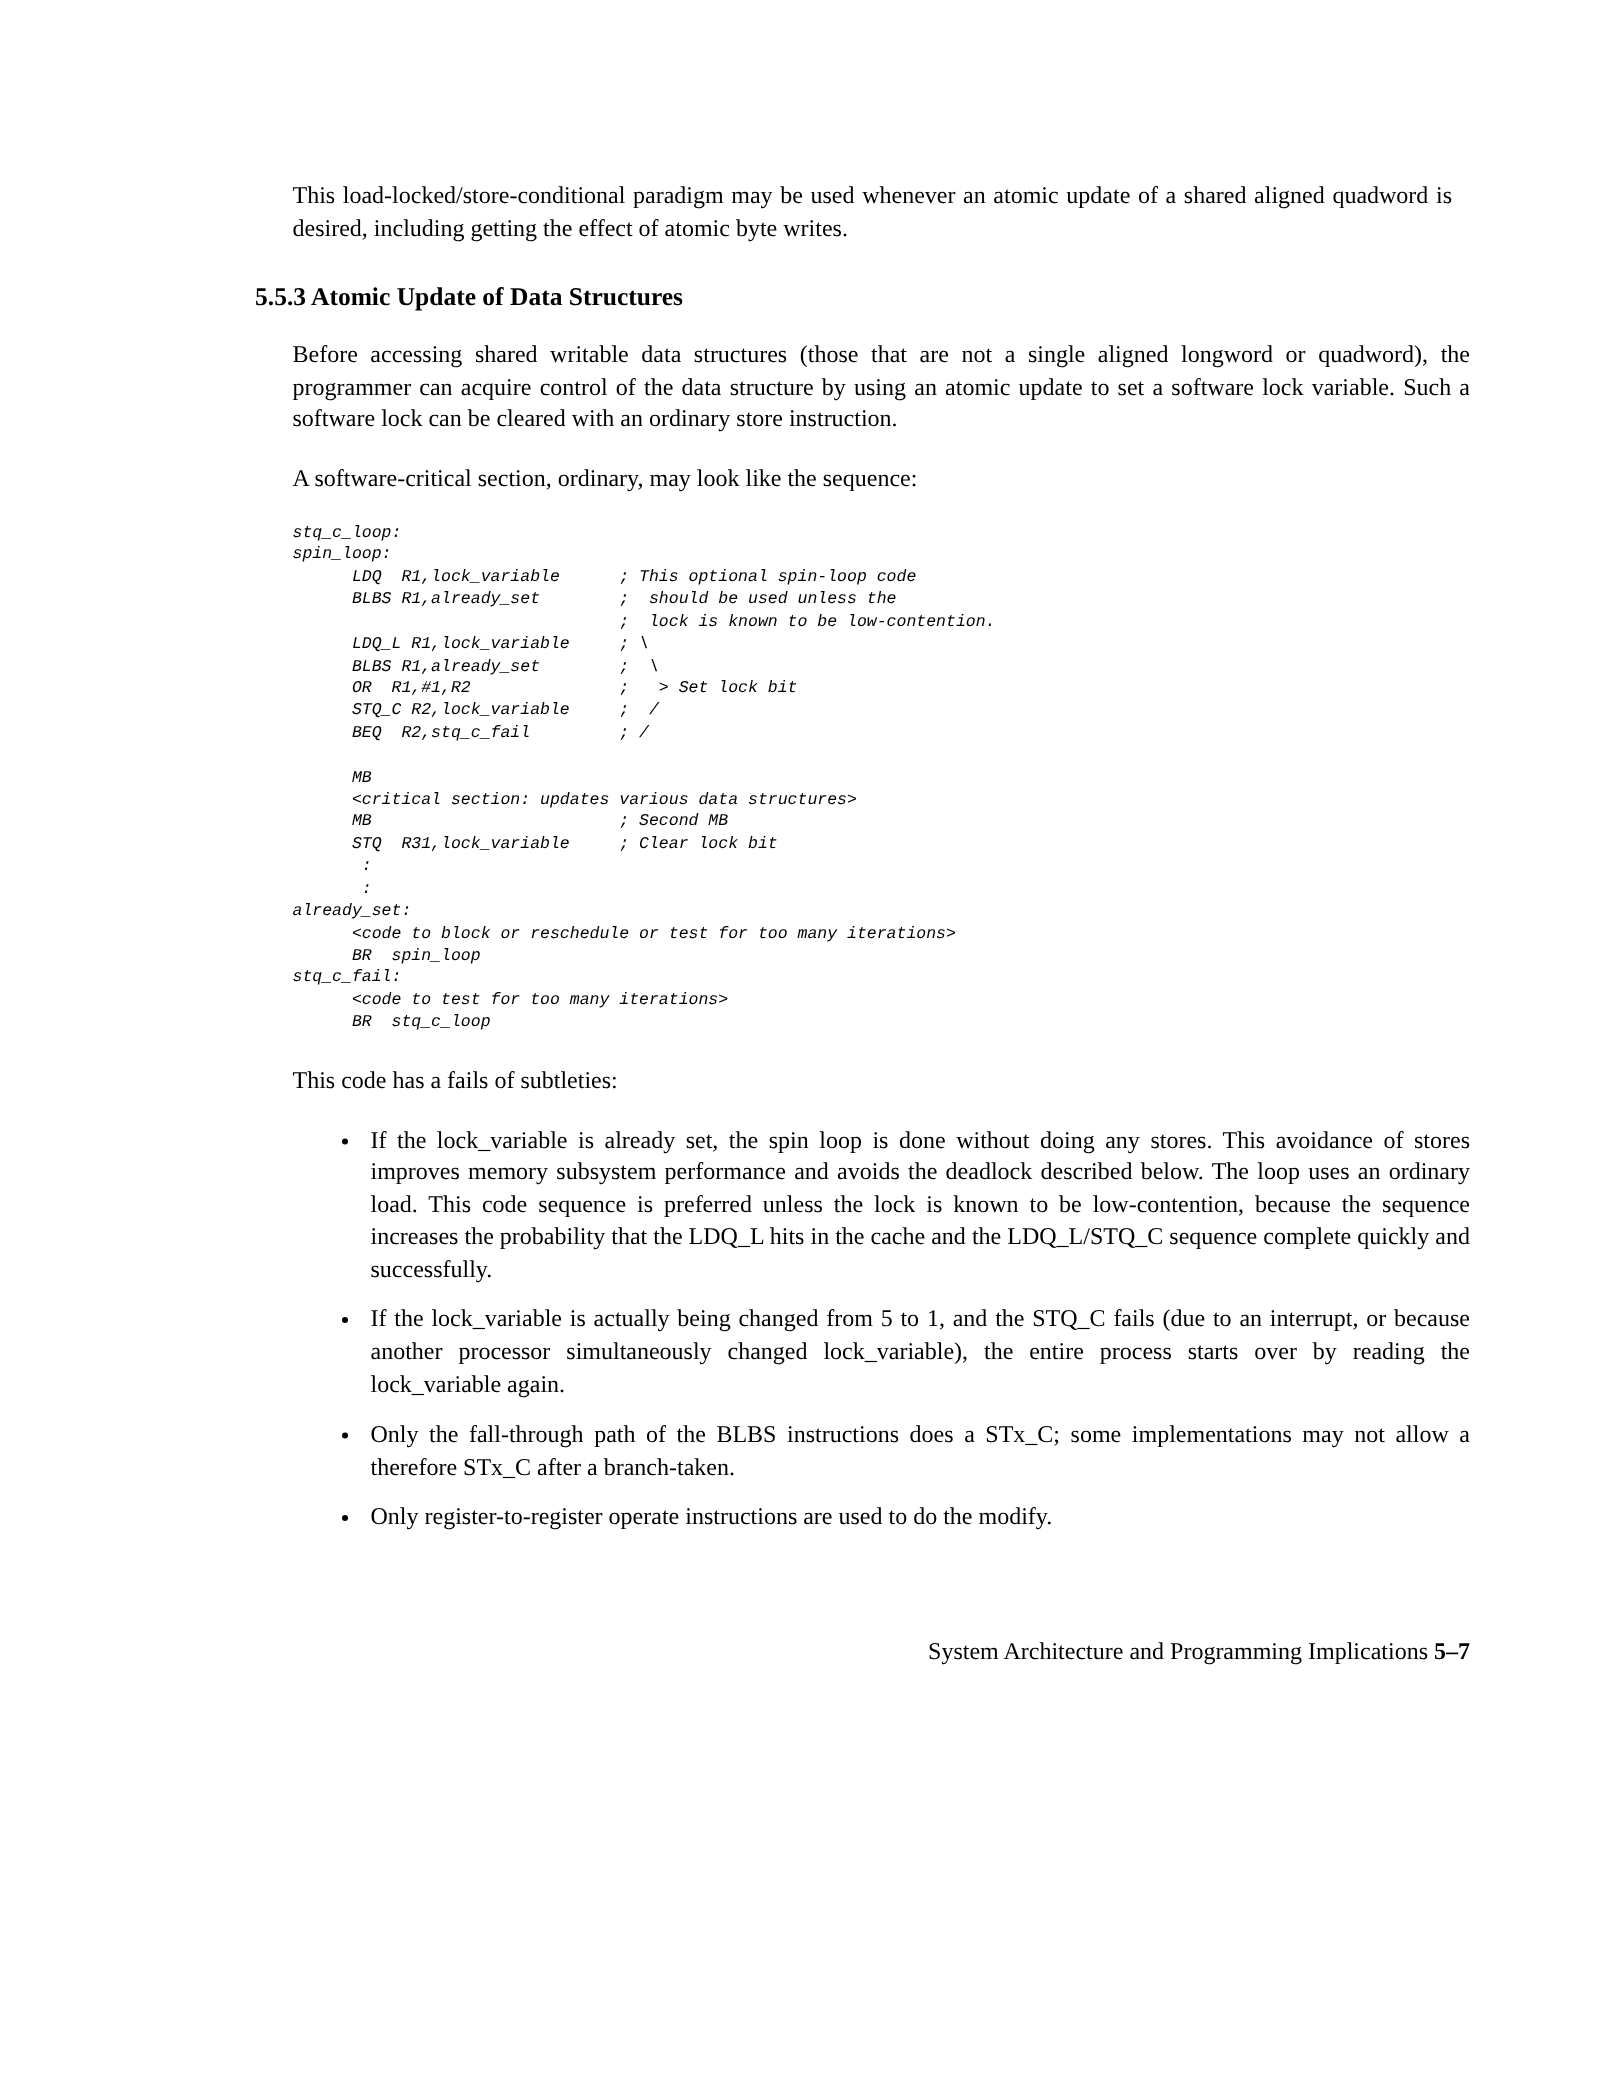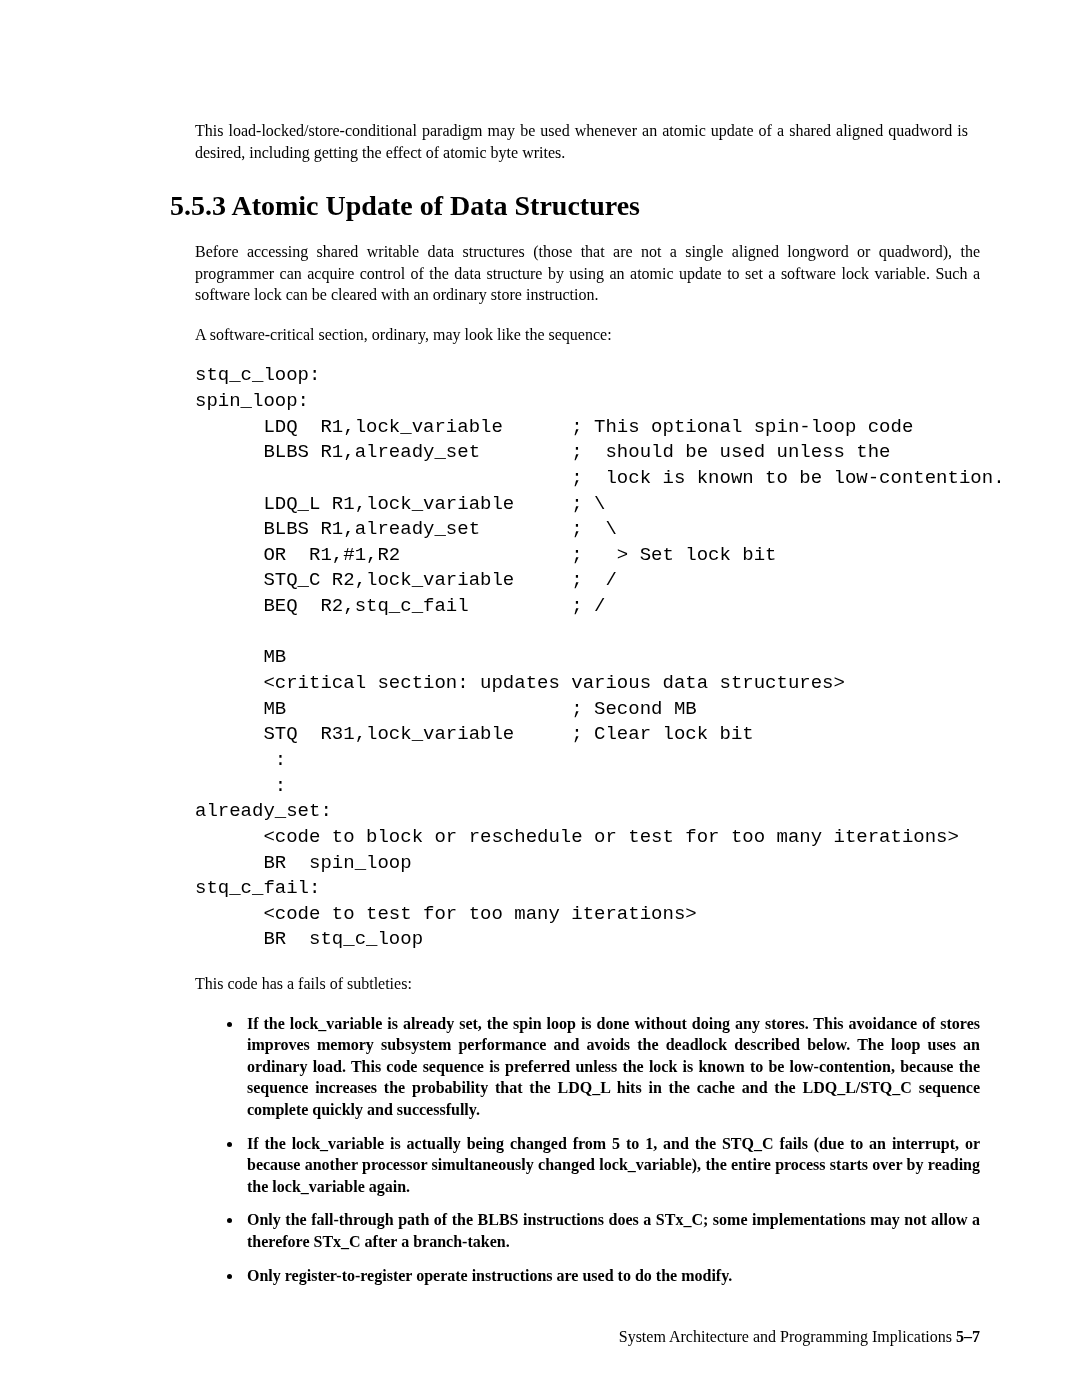--- a/index.html
+++ b/index.html
@@ -11,49 +11,49 @@
       padding: 120px 100px 60px 170px;
       width: 1080px;
       box-sizing: border-box;
       line-height: 1.35;
     }
     .intro-para {
       text-align: justify;
       margin: 0 12px 24px 25px;
     }
     h2 {
-      font-size: 28px;
+      font-size: 17px;
       font-weight: bold;
       margin: 20px 0 16px 0;
     }
     .body-para {
       text-align: justify;
       margin: 0 0 18px 25px;
     }
     pre {
       font-family: "Courier New", Courier, monospace;
-      font-size: 19px;
+      font-size: 11px;
       line-height: 1.35;
       white-space: pre;
       margin: 14px 0 20px 25px;
+      font-style: italic;
     }
     ul {
       margin: 0 0 0 25px;
       padding-left: 48px;
       list-style-type: disc;
     }
     li {
       text-align: justify;
       margin-bottom: 12px;
       padding-left: 4px;
-      font-weight: bold;
     }
     .footer {
       text-align: right;
-      margin-top: 40px;
+      margin-top: 68px;
       font-size: 16px;
     }
     .footer .pagenum {
       font-weight: bold;
     }
   </style>
 </head>
 <body>
 
 <p class="intro-para">This load-locked/store-conditional paradigm may be used whenever an atomic update of a shared aligned quadword is desired, including getting the effect of atomic byte writes.</p>

